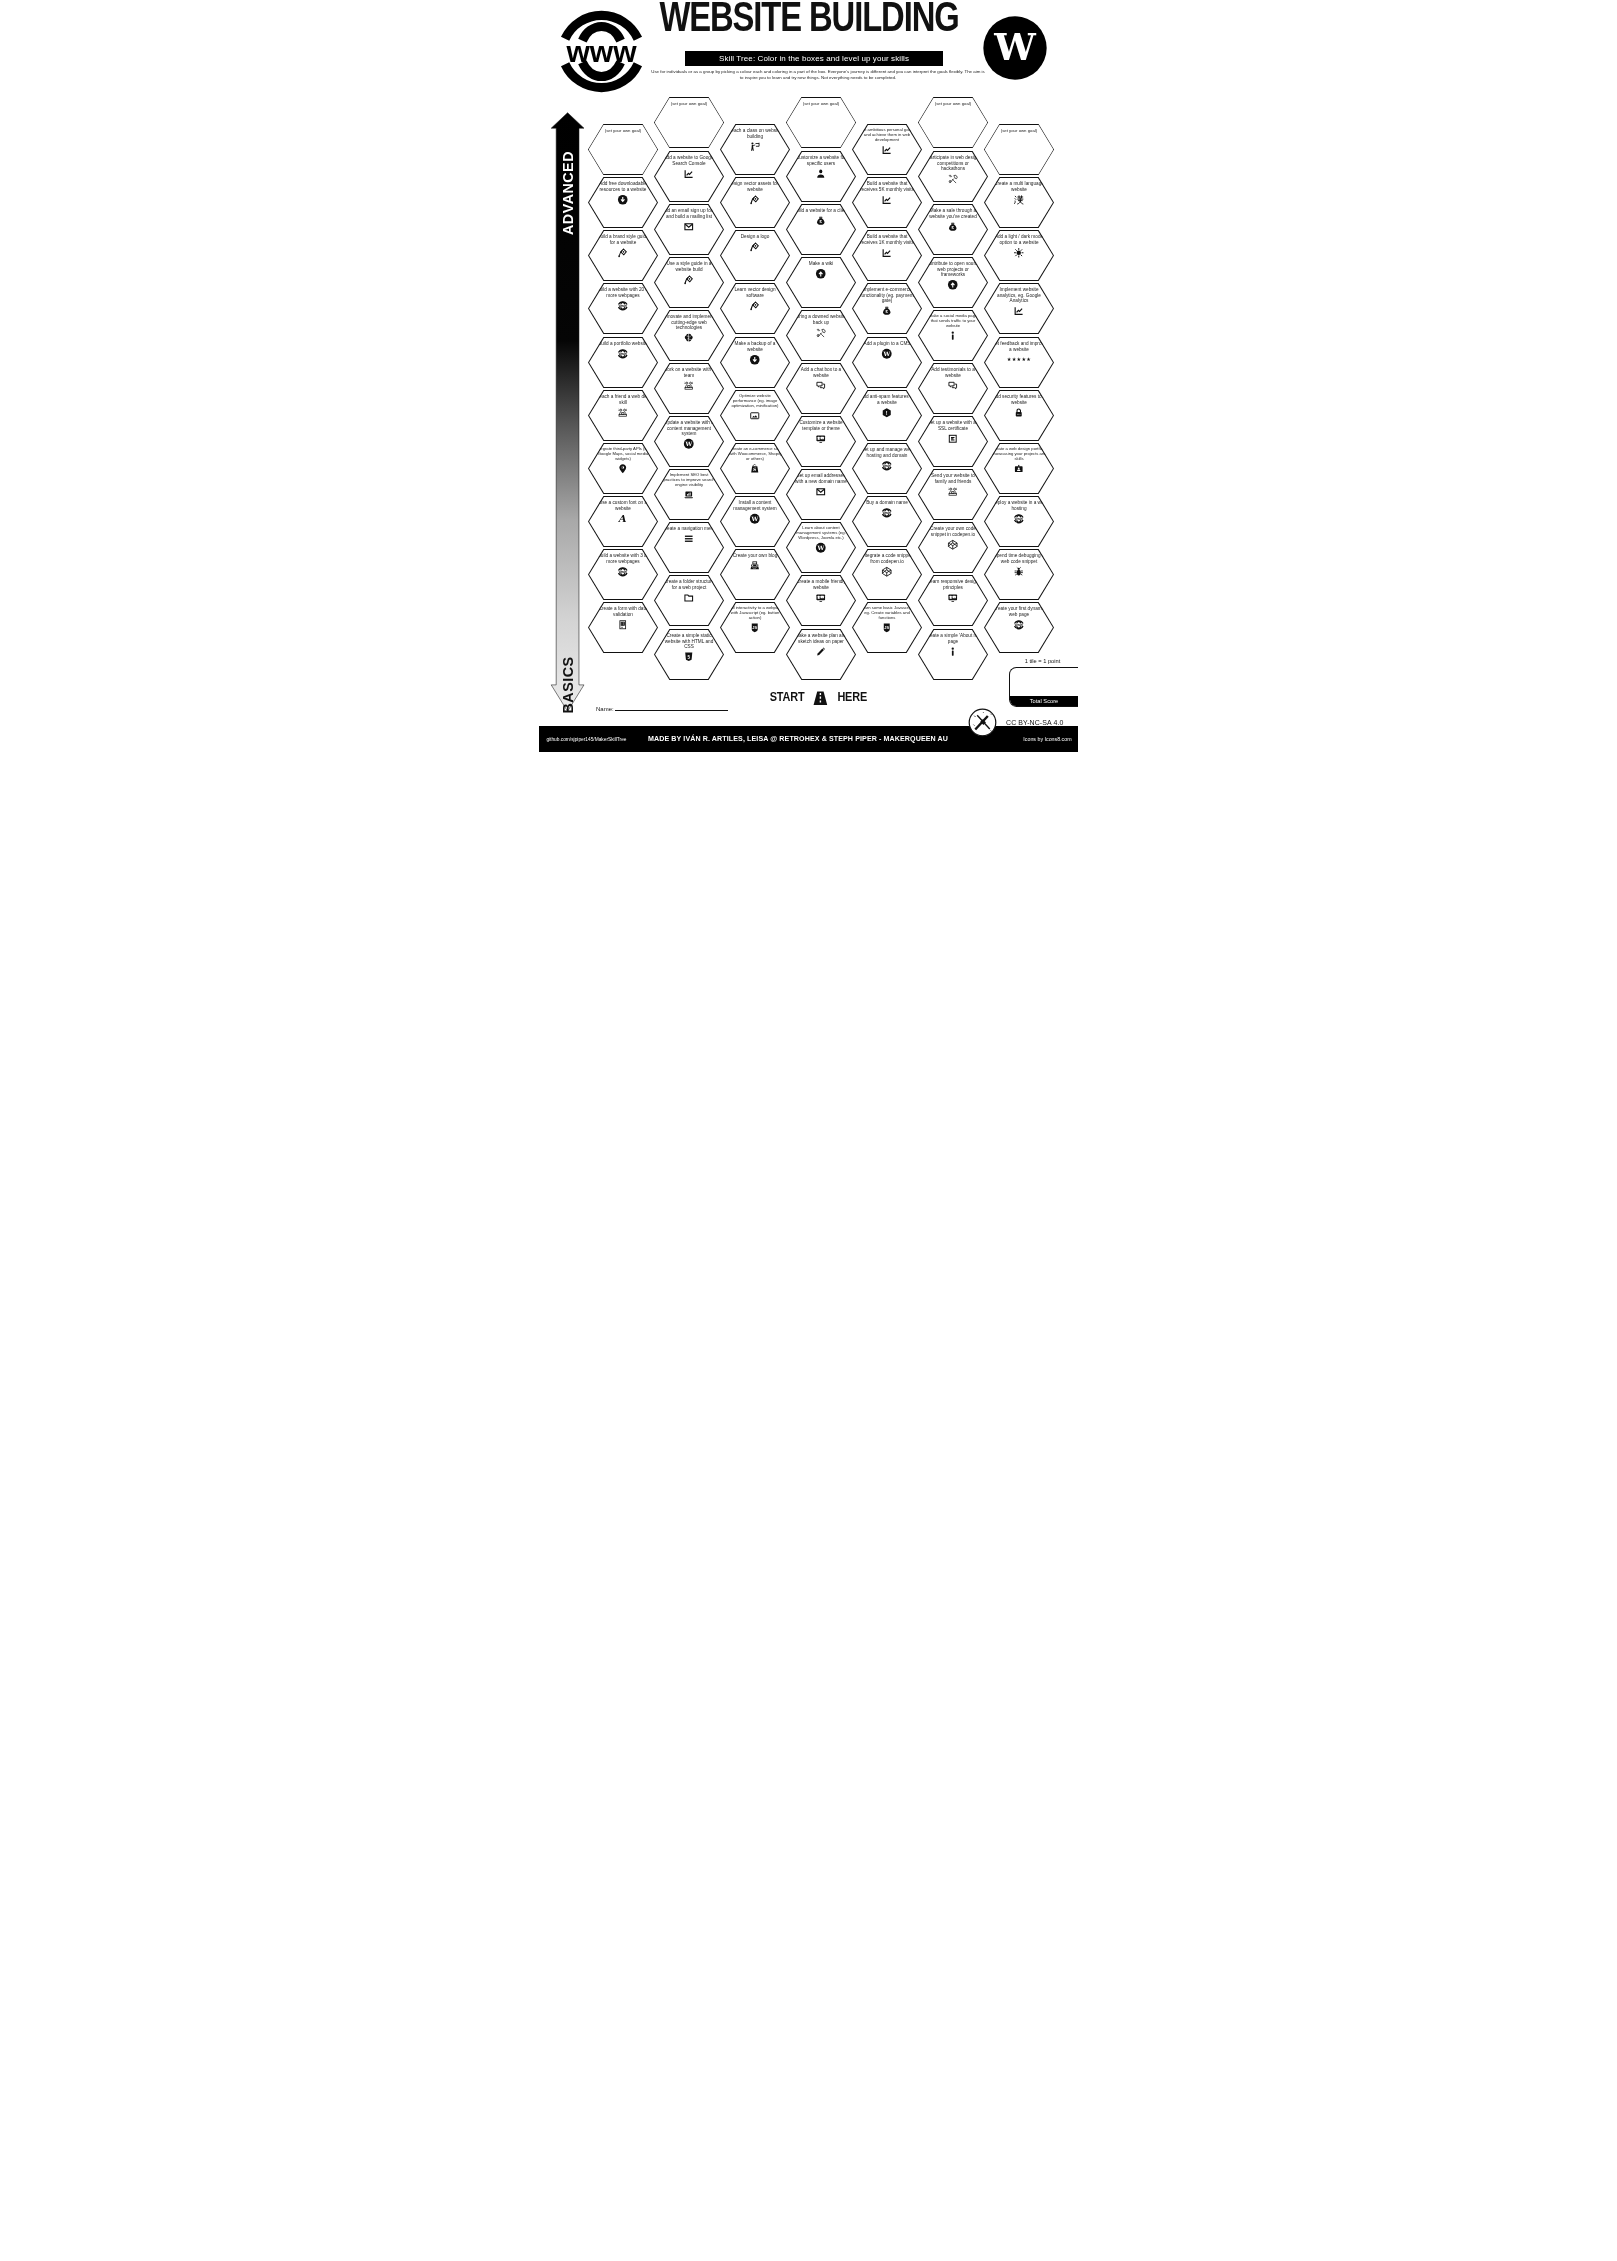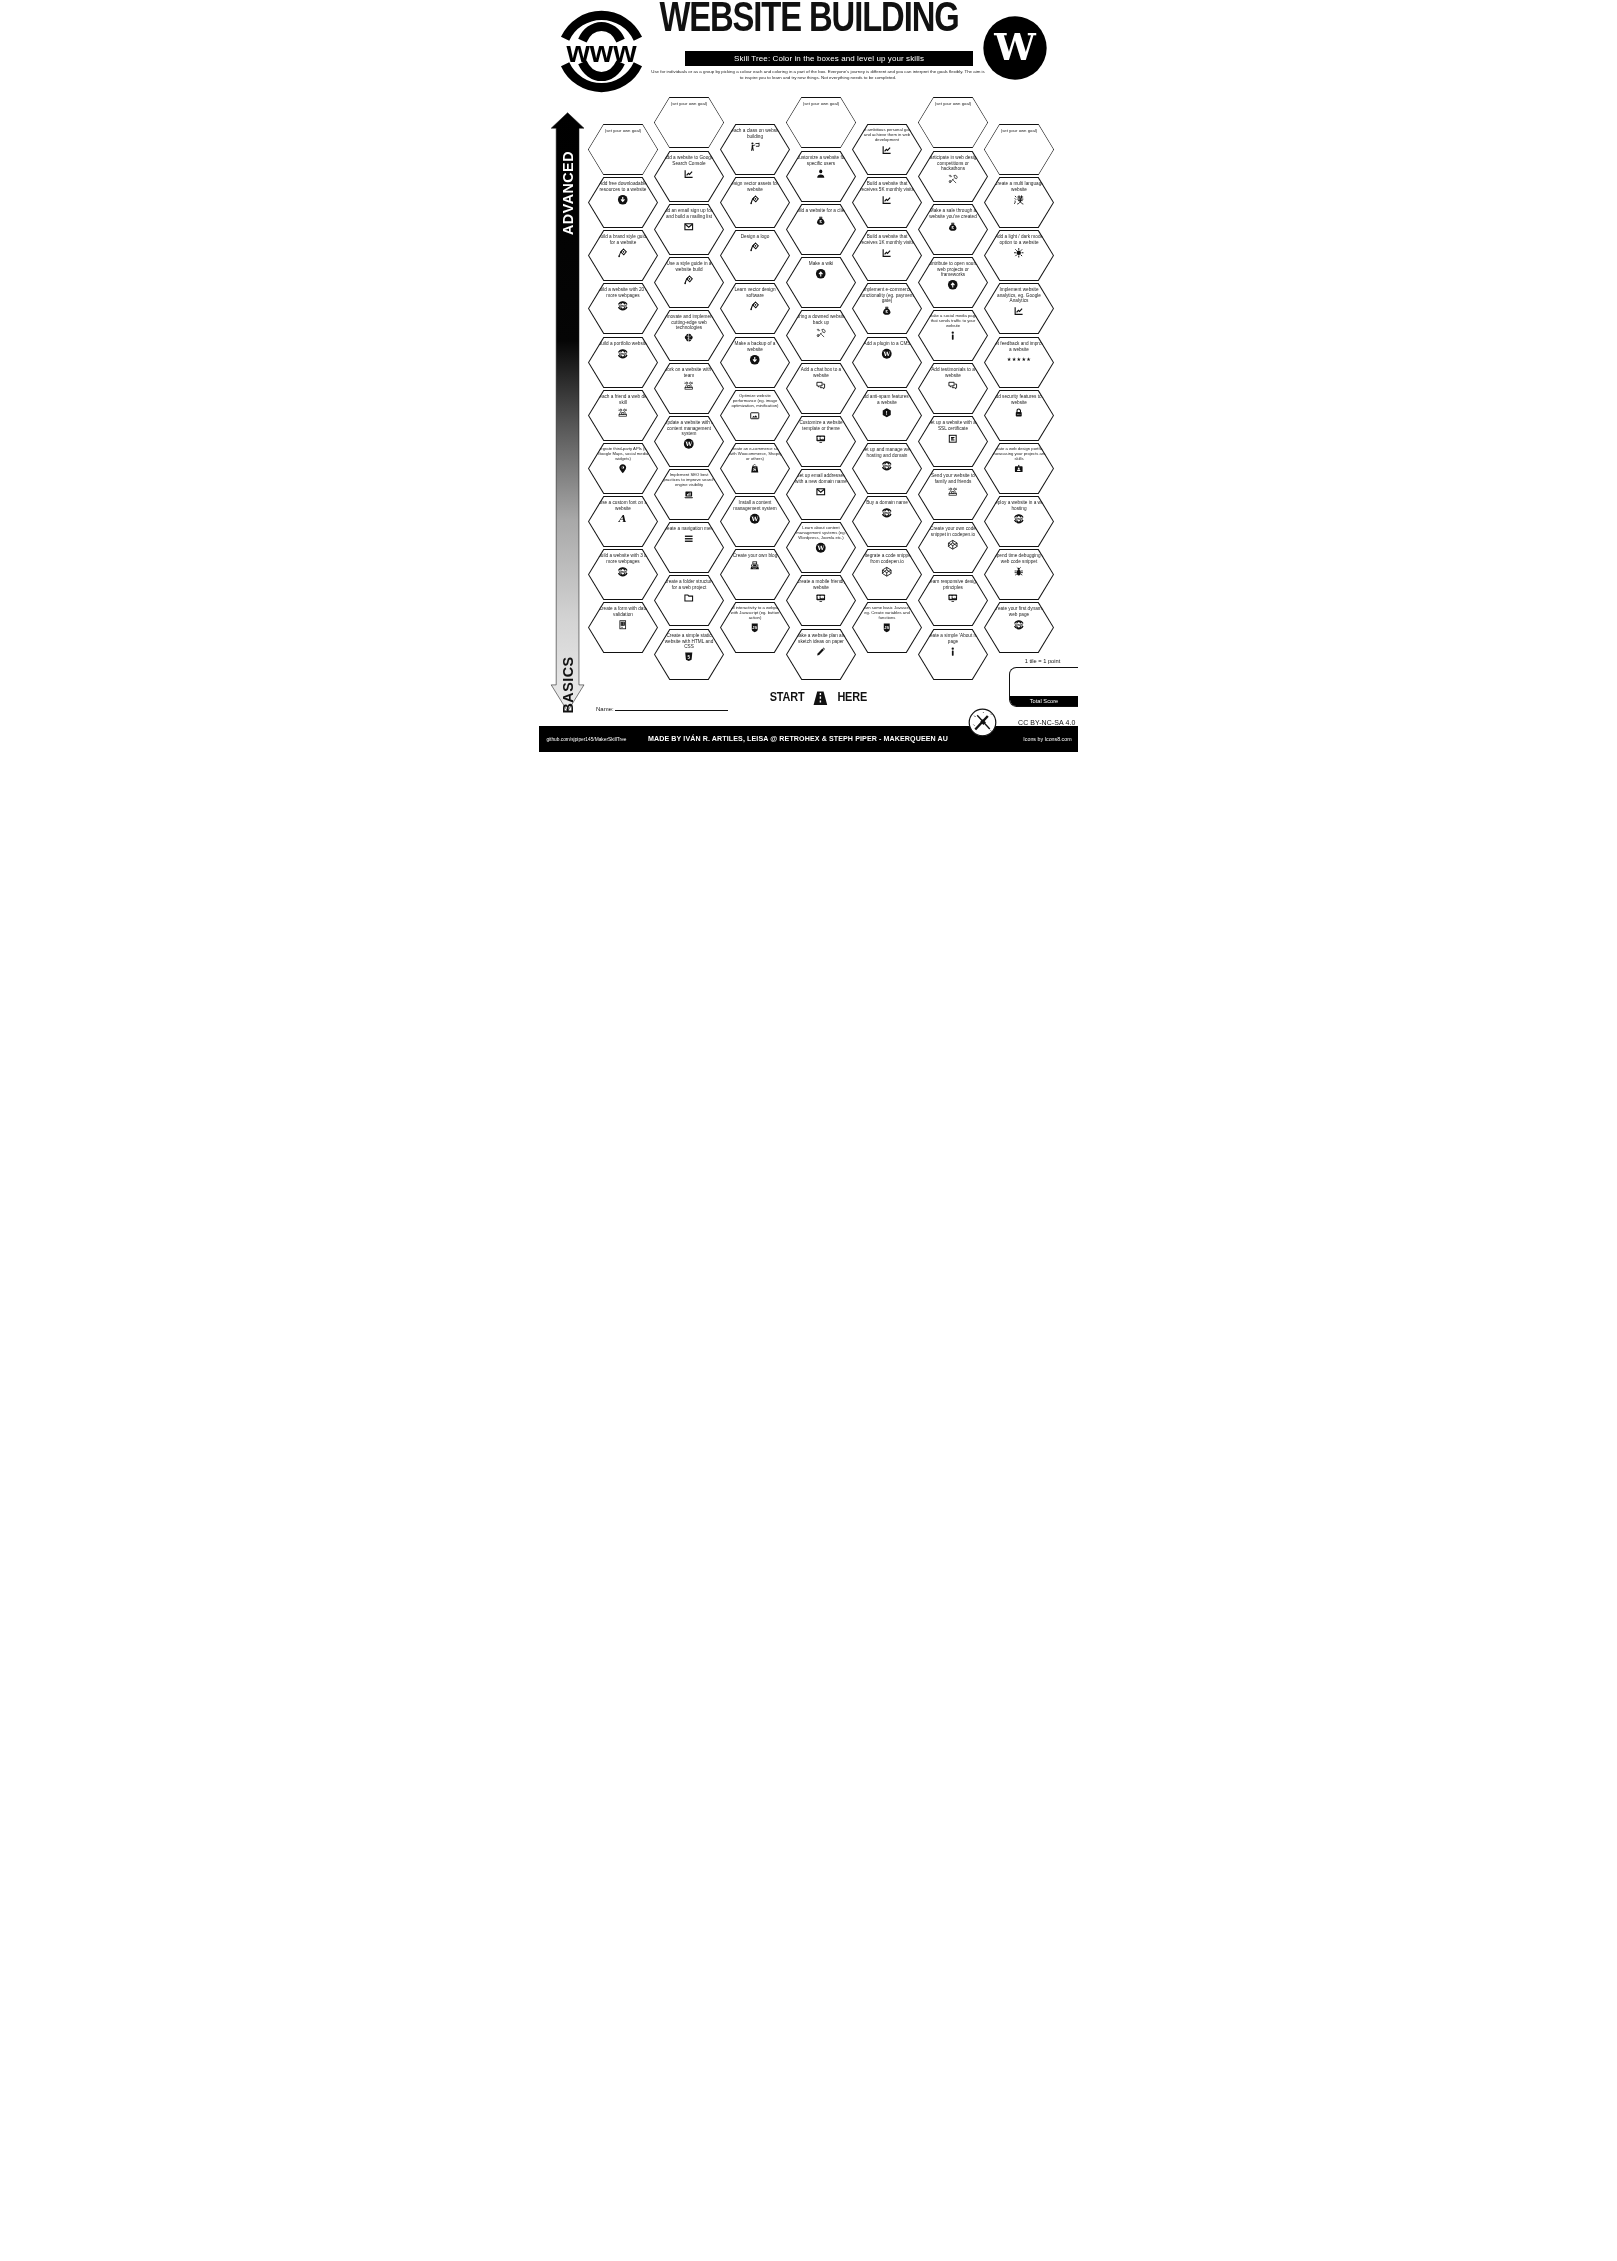--- a/index.html
+++ b/index.html
@@ -3,21 +3,21 @@
 <meta charset="utf-8">
 <style>
   * { box-sizing: border-box; margin: 0; padding: 0; }
   html,body { background:#fff; }
   body { font-family: "Liberation Sans", sans-serif; color:#111; }
   #page { position:relative; width:539px; height:754px; background:#fff; overflow:hidden; margin:0 auto; }
 
   
   #title { position:absolute; top:-4.1px; left:50%; transform:translateX(-50%) scaleX(0.78);
            font-size:42px; font-weight:700; letter-spacing:-1.4px; white-space:nowrap; line-height:1.0; }
-  #subtitle-box { position:absolute; left:146px; top:51px; width:288px; height:14.7px; background:#000;
+  #subtitle-box { position:absolute; left:146px; top:51px; width:258px; height:14.7px; background:#000;
            display:flex; align-items:center; justify-content:center; }
   #subtitle-box span { color:#fff; font-size:8px; letter-spacing:0.1px; }
   #description { position:absolute; left:111px; top:69px; width:336px; text-align:center;
            font-size:4.4px; line-height:1.35; color:#222; }
   #www-logo { position:absolute; left:16.6px; top:6.4px; width:91px; height:88px; }
   #wp-logo { position:absolute; left:443px; top:15px; width:66px; height:66px; }
 
   
   #level-arrow { position:absolute; left:9.2px; top:106px; }
   .axis-word { position:absolute; font-weight:700; letter-spacing:0.5px; white-space:nowrap; }
@@ -46,21 +46,21 @@
         display:flex; align-items:center; gap:4.1px; }
   #start-here .word { font-size:12.4px; font-weight:700; letter-spacing:-0.2px; transform:scaleX(.88); }
   #road { width:20px; height:17.5px; }
   #name-row { position:absolute; left:57px; top:705px; font-size:6px; }
   #name-row .rule { display:inline-block; width:113px; border-bottom:0.7px solid #111; height:5.5px; }
   #tile-note { position:absolute; left:470px; top:658px; width:67px; text-align:center; font-size:5.7px; }
   #score-box { position:absolute; left:470px; top:667px; width:69px; height:40px;
         border:0.7px solid #111; border-right:none; border-radius:7.4px 0 0 7.4px; overflow:hidden; background:#fff;
         display:flex; flex-direction:column; justify-content:flex-end; }
   #score-bar { background:#000; color:#fff; text-align:center; font-size:5.7px; padding:1.8px 0 2.3px; }
-  #cc-row { position:absolute; left:429px; top:708px; display:flex; align-items:center; gap:21px; z-index:3; }
+  #cc-row { position:absolute; left:429px; top:708px; display:flex; align-items:center; gap:9px; z-index:3; }
   #cc-badge { width:29px; height:29px; }
   #cc-text { font-size:7.6px; letter-spacing:0.1px; transform:scaleX(.92); transform-origin:left; white-space:nowrap; }
 
   
   #footer-bar { position:absolute; left:0; bottom:1.8px; width:100%; height:26px; background:#000; z-index:1;text-align:center; }
   #footer-bar span { position:absolute; color:#fff; top:50%; transform:translateY(-50%); white-space:nowrap; }
   #footer-left { left:7.4px; font-size:4.8px; }
   #footer-center { left:109px; font-size:7.1px; font-weight:700; letter-spacing:0.1px; }
   #footer-right { right:6.4px; font-size:5.3px; }
 </style>

